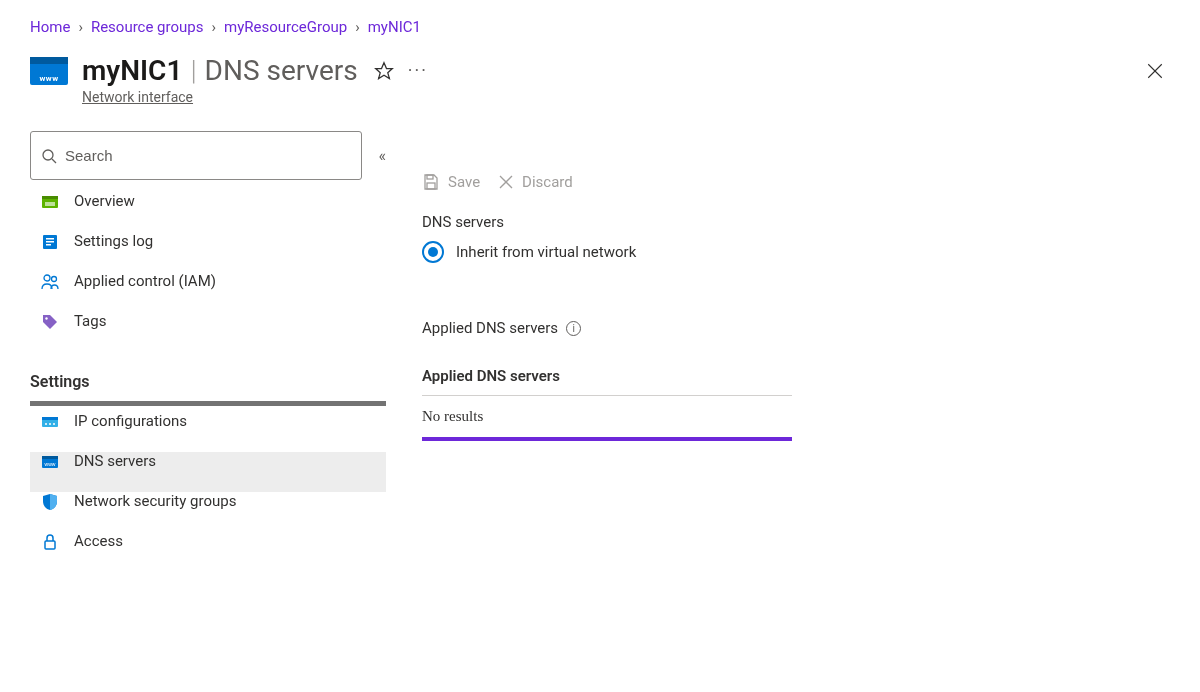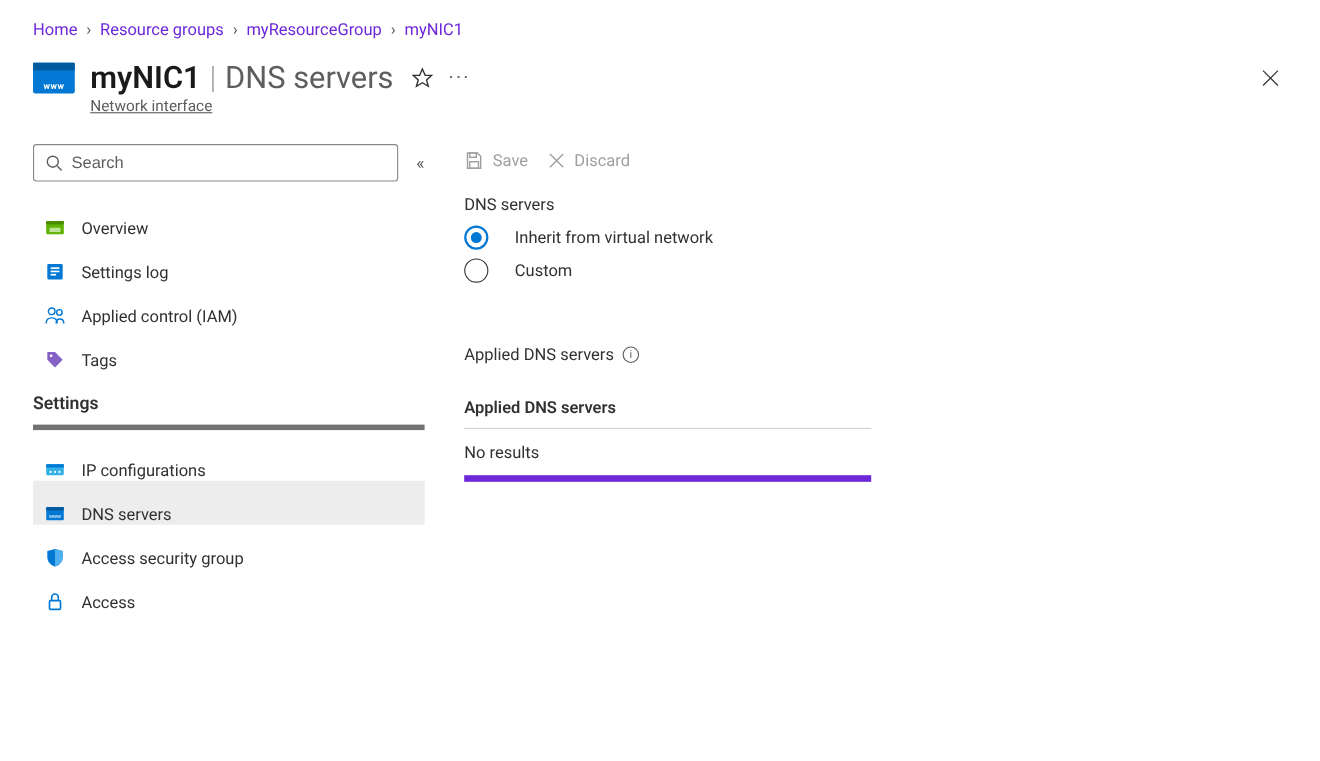--- a/index.html
+++ b/index.html
@@ -29,58 +29,58 @@
   .title-sub { font-size: 28px; font-weight: 400; color: #605e5c; }
   .title-sep { font-size: 28px; font-weight: 300; color: #a19f9d; margin: 0 8px; }
   .star { margin-left: 16px; cursor: pointer; }
   .more { margin-left: 14px; cursor: pointer; font-size: 18px; color: #605e5c; letter-spacing: 2px; }
   .close { margin-left: auto; cursor: pointer; padding: 6px; }
   .subtitle { margin-left: 52px; margin-top: 2px; color: #605e5c; font-size: 14px; text-decoration: underline; }
 
   
   .layout { display: flex; margin-top: 26px; }
   .sidebar { width: 356px; flex-shrink: 0; }
-  .content { flex: 1; padding-left: 36px; padding-top: 6px; }
+  .content { flex: 1; padding-left: 36px; padding-top: 6px; margin-top: 36px; }
 
   
   .search-row { display: flex; align-items: center; gap: 16px; }
   .search {
     flex: 1; display: flex; align-items: center;
-    border: 1px solid #8a8886; border-radius: 3px; height: 34px;
+    border: 1px solid #8a8886; border-radius: 3px; height: 49px;
     padding: 0 10px; gap: 8px;
   }
   .search input {
     border: none; outline: none; flex: 1; font-size: 15px; color: #323130;
     background: transparent;
   }
   .search input::placeholder { color: #605e5c; }
   .collapse-btn { cursor: pointer; color: #605e5c; font-size: 16px; }
 
   
   .nav { margin-top: 12px; }
   .nav-item {
-    display: flex; align-items: flex-end; height: 40px; padding: 0 10px;
+    display: flex; align-items: flex-start; height: 40px; padding: 0 10px;
     cursor: pointer; gap: 14px; font-size: 15px; color: #323130;
     border-radius: 0;
   }
   .nav-item.selected { background: #ededed; }
   .nav-item .icon { width: 20px; height: 20px; display: flex; align-items: center; justify-content: center; flex-shrink: 0; }
   .nav-section {
     font-size: 16px; font-weight: 600; color: #323130;
     padding: 20px 0 10px 0; border-bottom: 5px solid #737373;
     margin-bottom: 6px;
   }
 
   
   .toolbar { display: flex; align-items: center; gap: 18px; color: #a19f9d; margin-bottom: 22px; }
   .toolbar-btn { display: flex; align-items: center; gap: 8px; cursor: pointer; font-size: 15px; }
 
   
   .field-label { font-size: 15px; color: #323130; margin-bottom: 10px; }
-  .radio-row { display: flex; align-items: center; gap: 24px; margin-bottom: 8px; font-size: 15px; cursor: pointer; }
+  .radio-row { display: flex; align-items: center; gap: 12px; margin-bottom: 8px; font-size: 15px; cursor: pointer; }
   .radio {
     width: 22px; height: 22px; border: 1px solid #323130; border-radius: 50%;
     display: flex; align-items: center; justify-content: center; flex-shrink: 0;
   }
   .radio.checked { border-color: #0078d4; border-width: 2px; }
   .radio.checked::after {
     content: ""; width: 10px; height: 10px; background: #0078d4; border-radius: 50%;
   }
 
   .section-label {
@@ -93,21 +93,22 @@
     font-size: 10px; color: #605e5c; cursor: pointer;
   }
 
   .table { margin-top: 30px; width: 370px; }
   .table-header {
     font-weight: 600; font-size: 15px; padding-bottom: 10px;
     border-bottom: 1px solid #d2d0ce;
   }
   .table-row {
     padding: 12px 0; font-size: 15px; color: #323130;
-    border-bottom: 6px solid #6d28d9;
+    border-bottom: 4px solid #6d28d9;
+    font-family: Liberation Serif, serif;
   }
 
   svg { display: block; }
 </style>
 </head>
 <body>
 
 <div class="breadcrumb">
   <a>Home</a>
   <span class="sep">›</span>
@@ -228,21 +229,21 @@
         <span>DNS servers</span>
       </div>
 
       <div class="nav-item">
         <span class="icon">
           <svg width="18" height="18" viewBox="0 0 18 18">
               <path d="M9 1l7 2v5c0 5-3 8-7 9-4-1-7-4-7-9V3z" fill="#0078d4"></path>
               <path d="M9 1v16c4-1 7-4 7-9V3z" fill="#50b0f0"></path>
             </svg>
         </span>
-        <span>Access security group</span>
+        <span>Network security groups</span>
       </div>
 
 
       <div class="nav-item">
         <span class="icon">
           <svg width="18" height="18" viewBox="0 0 18 18" fill="none" stroke="#0078d4" stroke-width="1.5">
               <rect x="4" y="8" width="10" height="8" rx="1"></rect>
               <path d="M6 8V5a3 3 0 016 0v3"></path>
             </svg>
         </span>
@@ -273,24 +274,20 @@
         <span>Discard</span>
       </div>
     </div>
 
     <div class="field-label">DNS servers</div>
 
     <label class="radio-row">
       <span class="radio checked"></span>
       <span>Inherit from virtual network</span>
     </label>
-    <label class="radio-row">
-      <span class="radio"></span>
-      <span>Custom</span>
-    </label>
 
     <div class="section-label">
       <span>Applied DNS servers</span>
       <span class="info-icon">i</span>
     </div>
 
     <div class="table">
       <div class="table-header">Applied DNS servers</div>
       <div class="table-row">No results</div>
     </div>

